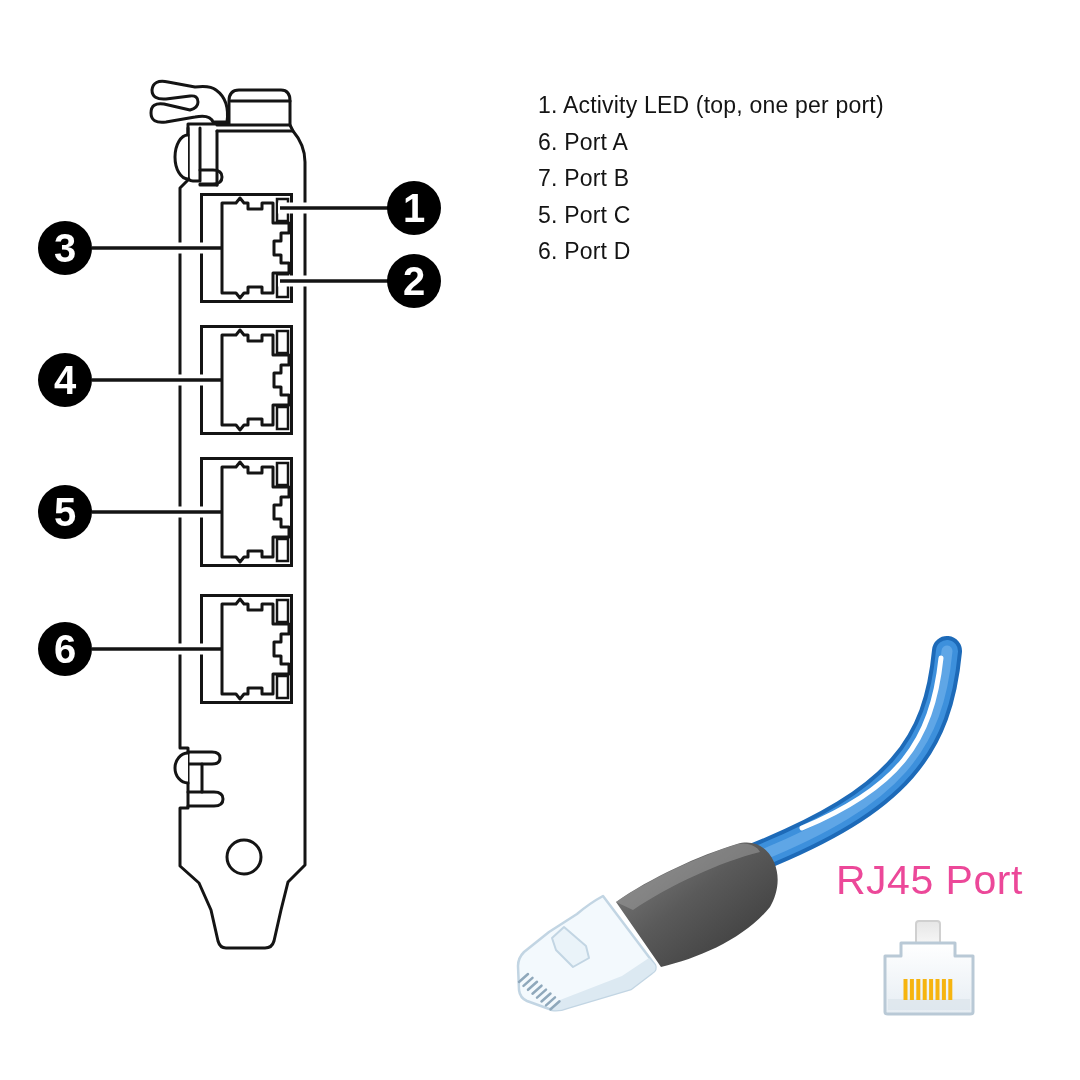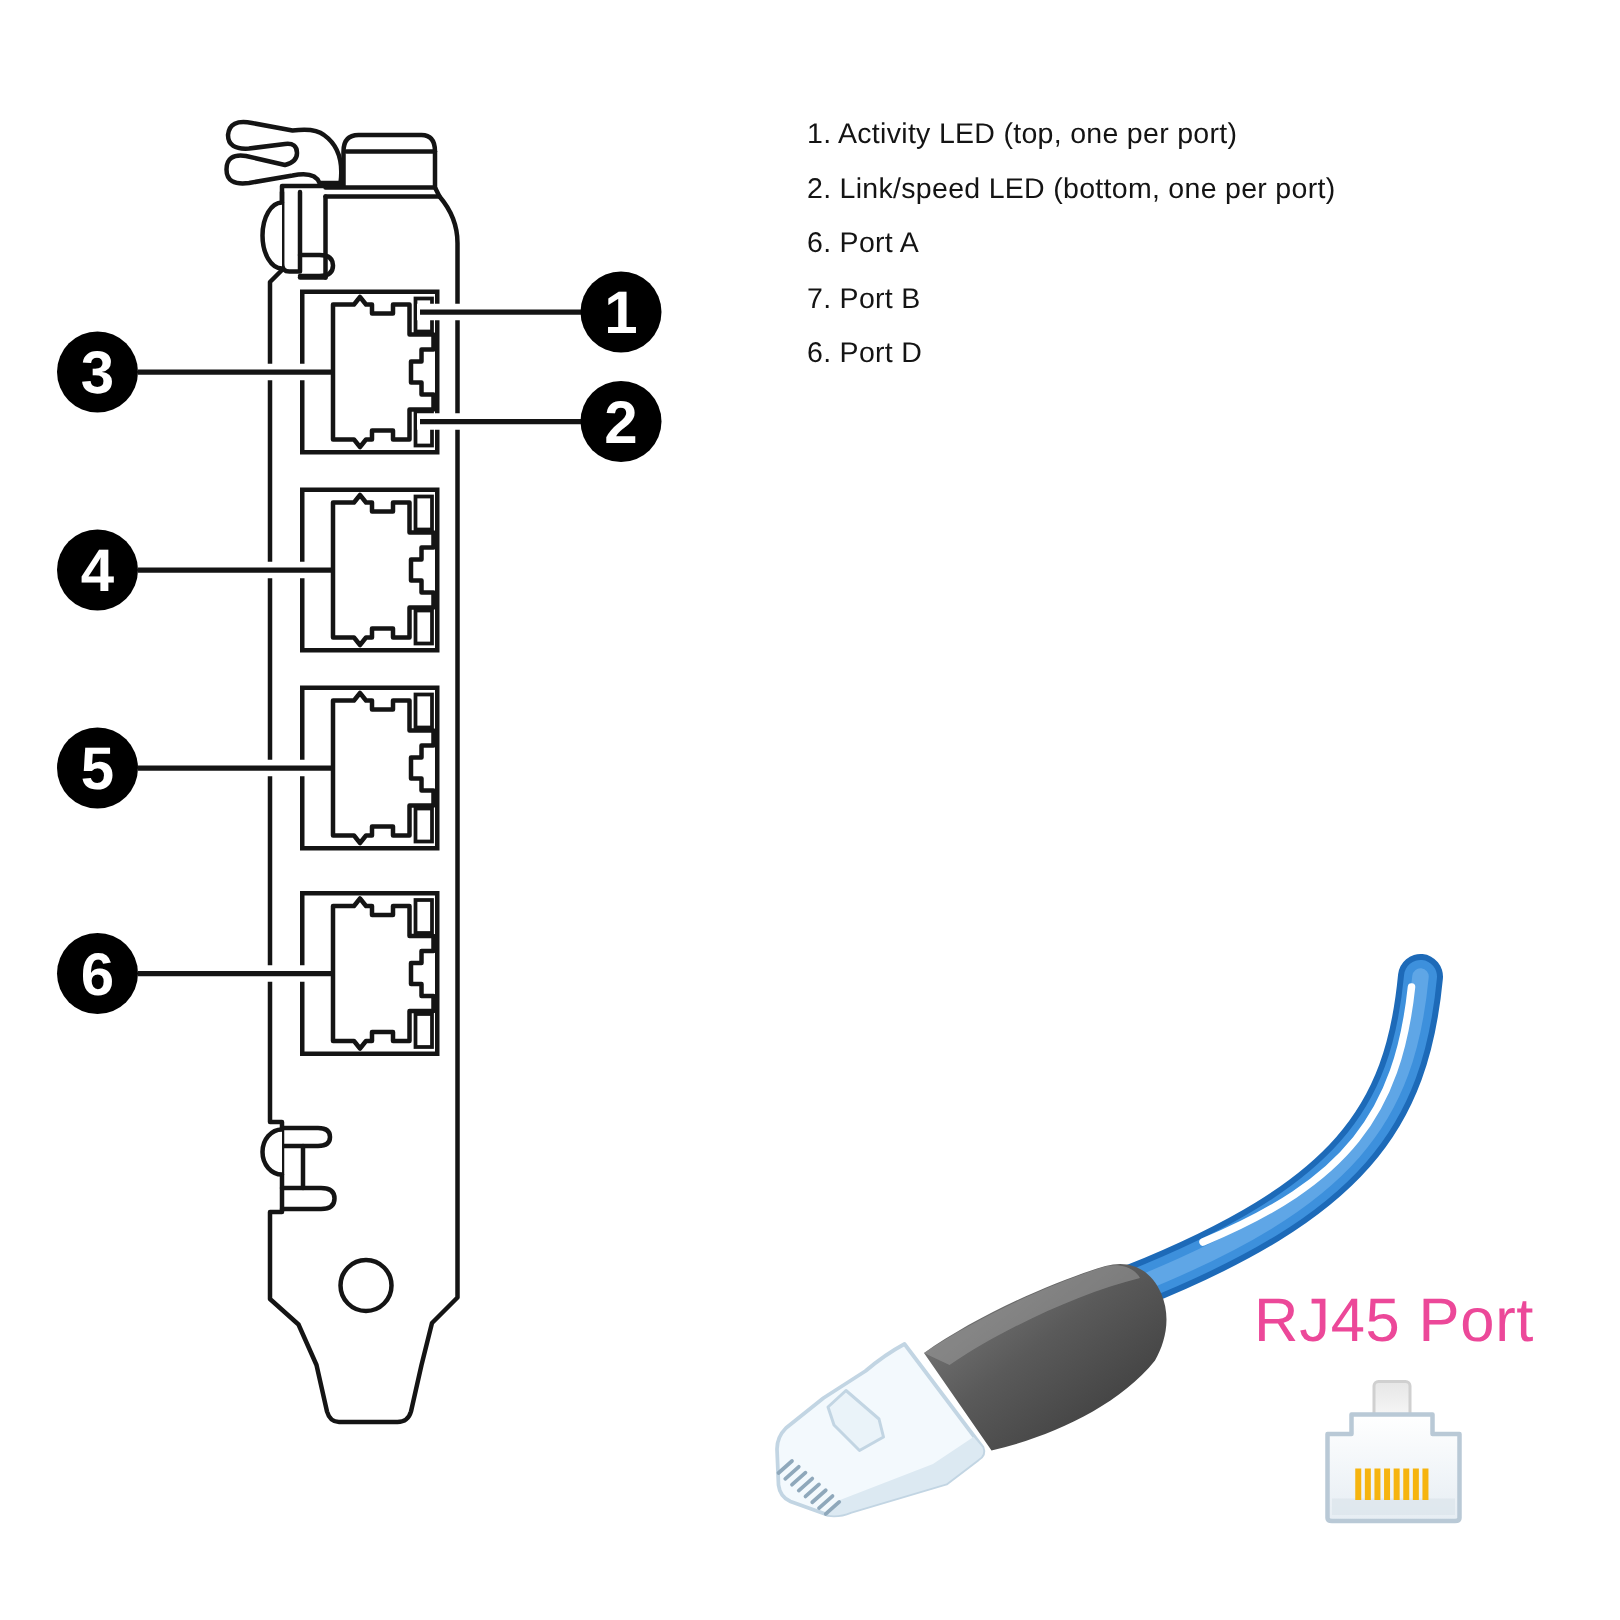--- a/index.html
+++ b/index.html
@@ -1,19 +1,19 @@
 <!DOCTYPE html>
 <html><head>
 <meta charset="utf-8">
 <style>
   html,body{margin:0;padding:0;background:#ffffff;}
   .stage{position:relative;width:1080px;height:1080px;background:#ffffff;overflow:hidden;
          font-family:"Liberation Sans", sans-serif;color:#141414;}
   .diagram-svg{position:absolute;left:0;top:0;}
-  .legend{position:absolute;left:538px;top:72px;font-size:19px;line-height:36.5px;
+  .legend{position:absolute;left:538px;top:87px;font-size:23px;line-height:36.5px;
           color:#141414;letter-spacing:0.2px;white-space:nowrap;}
   .rj45-label{position:absolute;left:836px;top:857px;font-size:41px;color:#ec4899;
               letter-spacing:0.5px;white-space:nowrap;}
   .callout-num{font-family:"Liberation Sans", sans-serif;font-size:40px;font-weight:600;
                fill:#ffffff;text-anchor:middle;}
 </style>
 </head>
 <body>
 
 <div class="stage">
@@ -164,21 +164,21 @@
         <rect x="929.1" y="979" width="4" height="21"></rect>
           <rect x="935.5" y="979" width="4" height="21"></rect>
         <rect x="941.9" y="979" width="4" height="21"></rect>
           <rect x="948.3" y="979" width="4" height="21"></rect>
       </g>
     </g>
   </svg>
 
   <div class="legend">
     <div>1. Activity LED (top, one per port)</div>
-    <div>2. Link/speed LED (bottom, one per port)</div>
     <div>6. Port A</div>
     <div>7. Port B</div>
+    <div>5. Port C</div>
     <div>6. Port D</div>
   </div>
 
   <div class="rj45-label">RJ45 Port</div>
 
 </div>
 
 </body></html>

